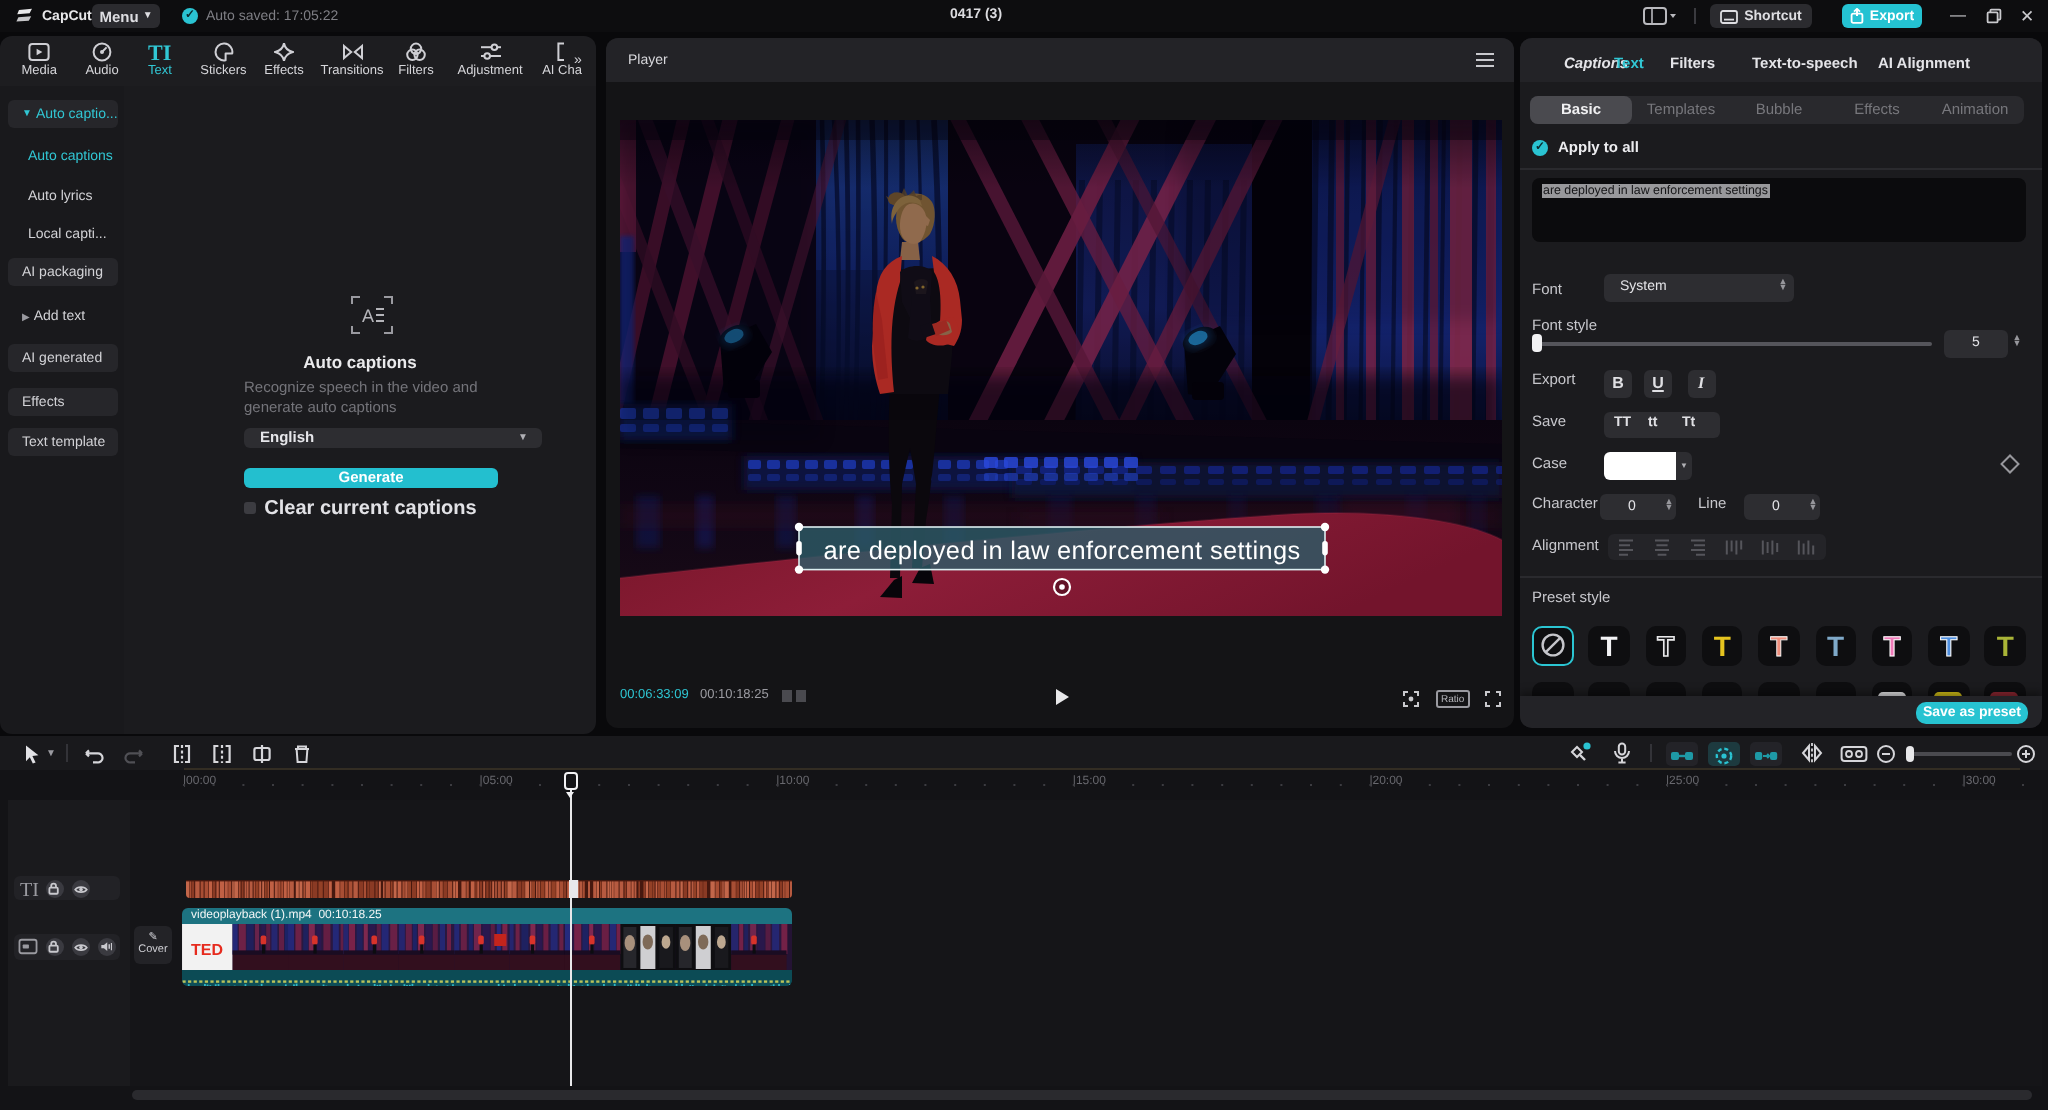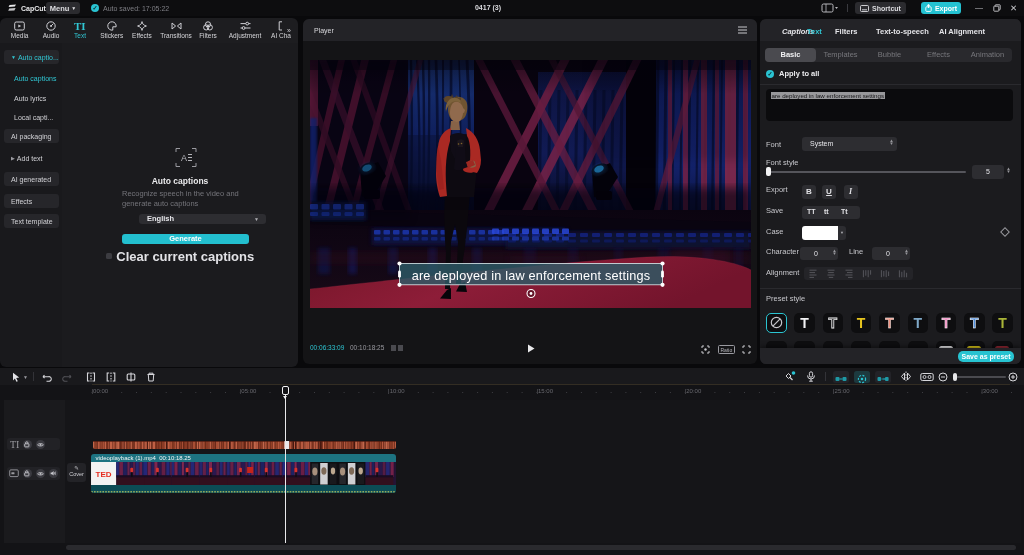--- a/index.html
+++ b/index.html
@@ -31,23 +31,23 @@
 #sidebar{position:absolute;left:0;top:43px;width:62px;height:324px;background:#19191c;border-radius:0 0 0 6px;}
 .sbItem{position:absolute;left:4px;width:55px;height:14px;font-size:7px;display:flex;align-items:center;color:#d2d2d6;}
 .sbBg{background:#26262a;border-radius:3px;padding-left:7px;}
 .sbPlain{padding-left:7px;}
 .sbArrow{font-size:5px;margin-right:2px;color:#9a9aa0;}
 
 
 #midpanel{position:absolute;left:62px;top:43px;width:236px;height:324px;background:#1b1b1e;border-radius:0 0 6px 0;}
 #acTitle{position:absolute;left:0;top:133px;width:236px;text-align:center;color:#eaeaec;font-size:8.5px;font-weight:bold;}
 #acDesc{position:absolute;left:60px;top:146px;width:130px;color:#74747a;font-size:7.5px;line-height:9.5px;}
-#engSel{position:absolute;left:77px;top:170.5px;width:127px;height:10px;background:#2d2d31;border-radius:3px;color:#e6e6ea;font-size:7.5px;font-weight:bold;display:flex;align-items:center;padding:0 8px;}
+#engSel{position:absolute;left:60px;top:170.5px;width:149px;height:10px;background:#2d2d31;border-radius:3px;color:#e6e6ea;font-size:7.5px;font-weight:bold;display:flex;align-items:center;padding:0 8px;}
 #genBtn{position:absolute;left:60px;top:190.5px;width:127px;height:10.5px;background:#23bfcf;border-radius:3px;color:#fff;font-size:7.5px;font-weight:bold;display:flex;align-items:center;justify-content:center;}
-#clearRow{position:absolute;left:0;top:205.5px;width:236px;display:flex;align-items:center;justify-content:center;gap:4px;color:#e2e2e6;font-size:13px;font-weight:bold;}
+#clearRow{position:absolute;left:0;top:205.5px;width:236px;display:flex;align-items:center;justify-content:center;gap:4px;color:#e2e2e6;font-size:10px;font-weight:bold;}
 #clearBox{width:6.5px;height:6.5px;background:#3c3c41;border-radius:1.5px;}
 
 
 #player{position:absolute;left:303px;top:19px;width:454px;height:345px;background:#141416;border-radius:6px;}
 #playerHead{position:absolute;left:0;top:0;width:454px;height:22px;background:#232327;border-radius:6px 6px 0 0;color:#d8d8dc;font-size:7px;}
 #playerHead span{position:absolute;left:11px;top:8px;}
 #videoWrap{position:absolute;left:6.5px;top:41px;width:441px;height:248px;background:#000;}
 #pcontrols{position:absolute;left:0;top:325px;width:454px;height:16px;font-size:6.5px;}
 
 

